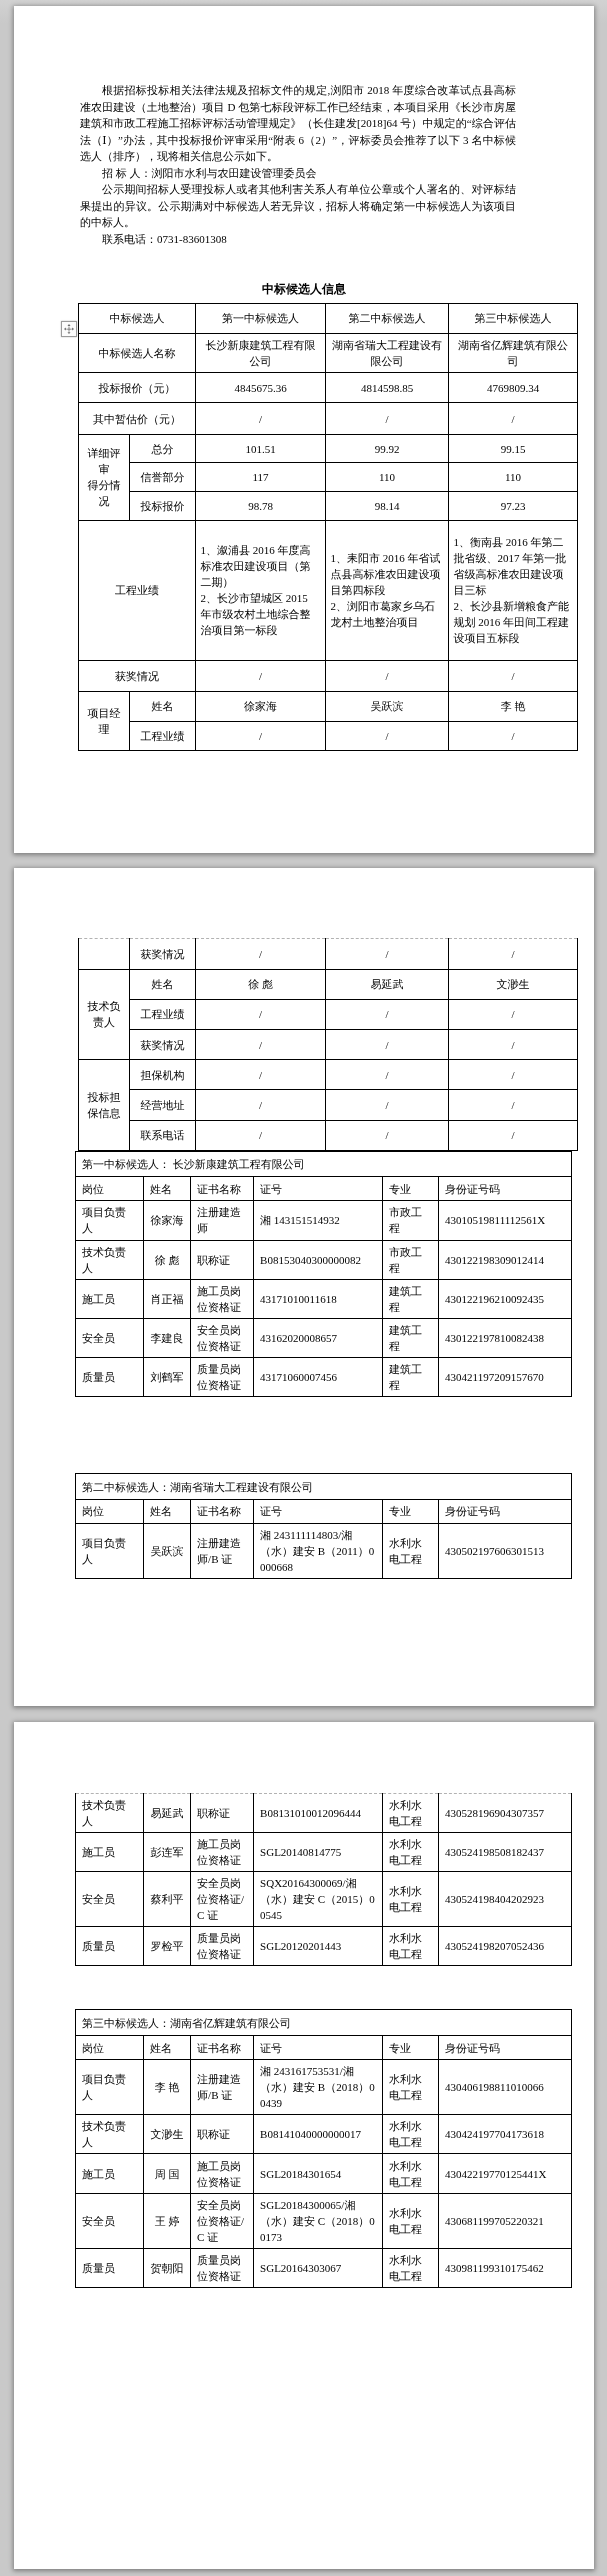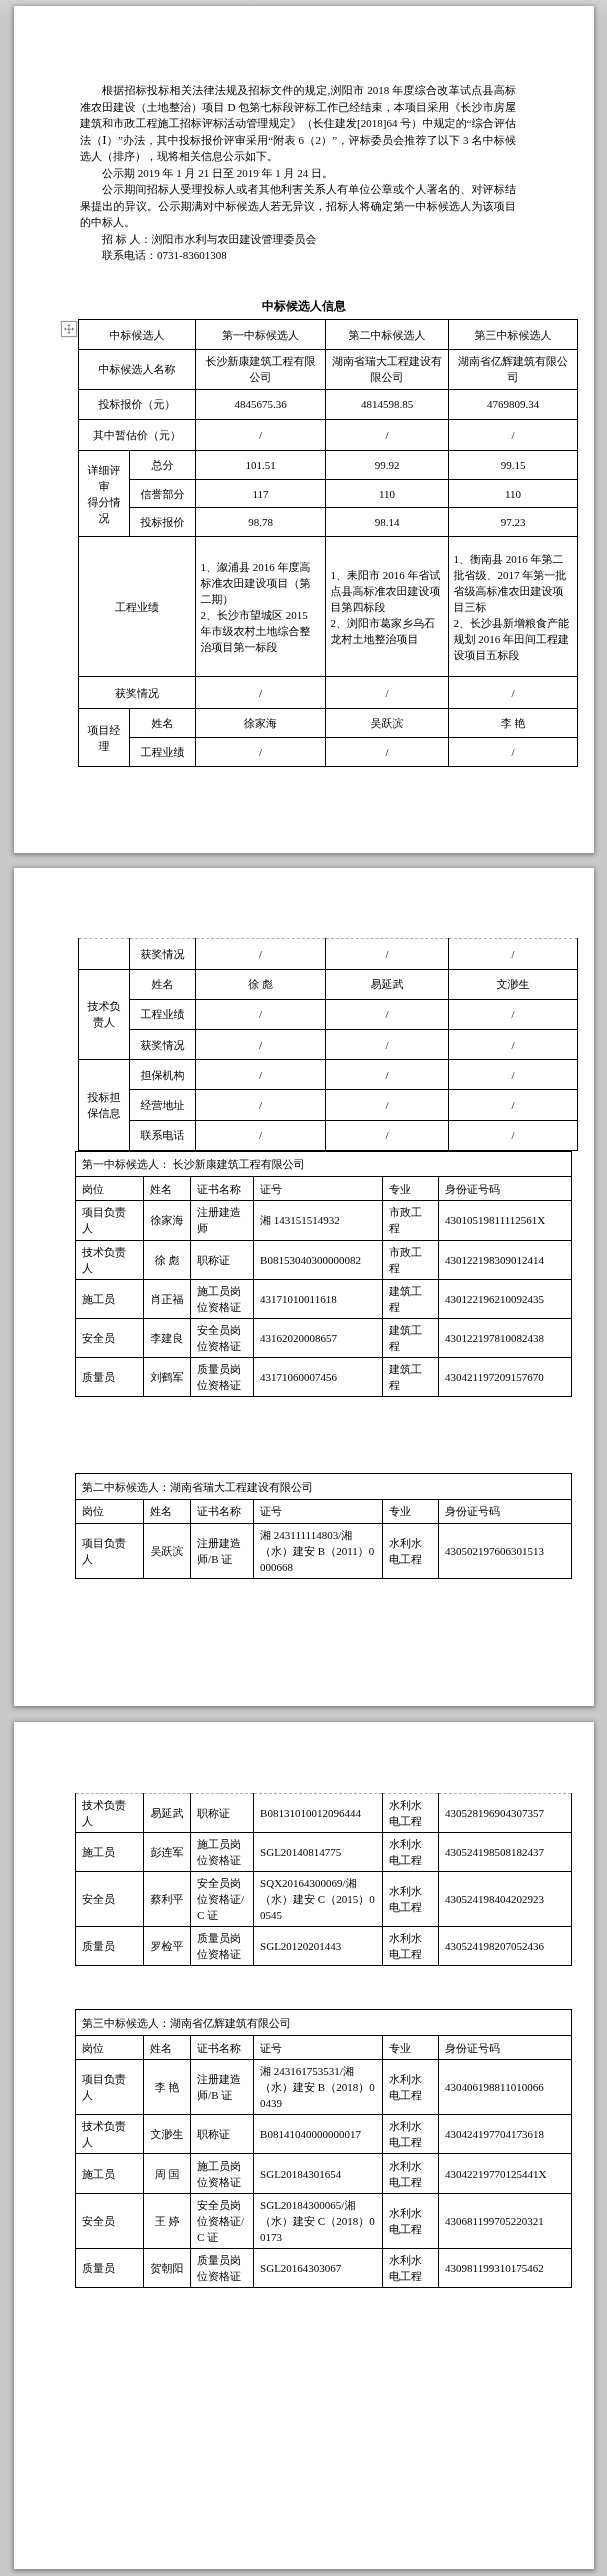--- a/index.html
+++ b/index.html
@@ -70,23 +70,22 @@
   #p3 .kp-sec3{margin-top:43px;}
 </style>
 </head>
 <body>
 
 <div class="canvas">
 
   <div class="page" id="p1">
     <div class="textblock">
       <p>根据招标投标相关法律法规及招标文件的规定,浏阳市 2018 年度综合改革试点县高标准农田建设（土地整治）项目 D 包第七标段评标工作已经结束，本项目采用《长沙市房屋建筑和市政工程施工招标评标活动管理规定》（长住建发[2018]64 号）中规定的“综合评估法（Ⅰ）”办法，其中投标报价评审采用“附表 6（2）”，评标委员会推荐了以下 3 名中标候选人（排序），现将相关信息公示如下。</p>
-      <p>公示期 2019 年 1 月 21 日至 2019 年 1 月 24 日。</p>
+      <p>招 标 人：浏阳市水利与农田建设管理委员会</p>
       <p>公示期间招标人受理投标人或者其他利害关系人有单位公章或个人署名的、对评标结果提出的异议。公示期满对中标候选人若无异议，招标人将确定第一中标候选人为该项目的中标人。</p>
-      <p>招 标 人：浏阳市水利与农田建设管理委员会</p>
       <p>联系电话：0731-83601308</p>
     </div>
 
     <span class="move-handle">
       <svg width="10" height="10" viewBox="0 0 16 16">
         <path fill="#666" d="M8 0l2.4 3H5.6L8 0zm0 16l-2.4-3h4.8L8 16zM0 8l3-2.4v4.8L0 8zm16 0l-3 2.4V5.6L16 8zM7.4 3.8h1.2v3.6h3.6v1.2H8.6v3.6H7.4V8.6H3.8V7.4h3.6V3.8z"></path>
       </svg>
     </span>
 
     <div class="tbl-title">中标候选人信息</div>

